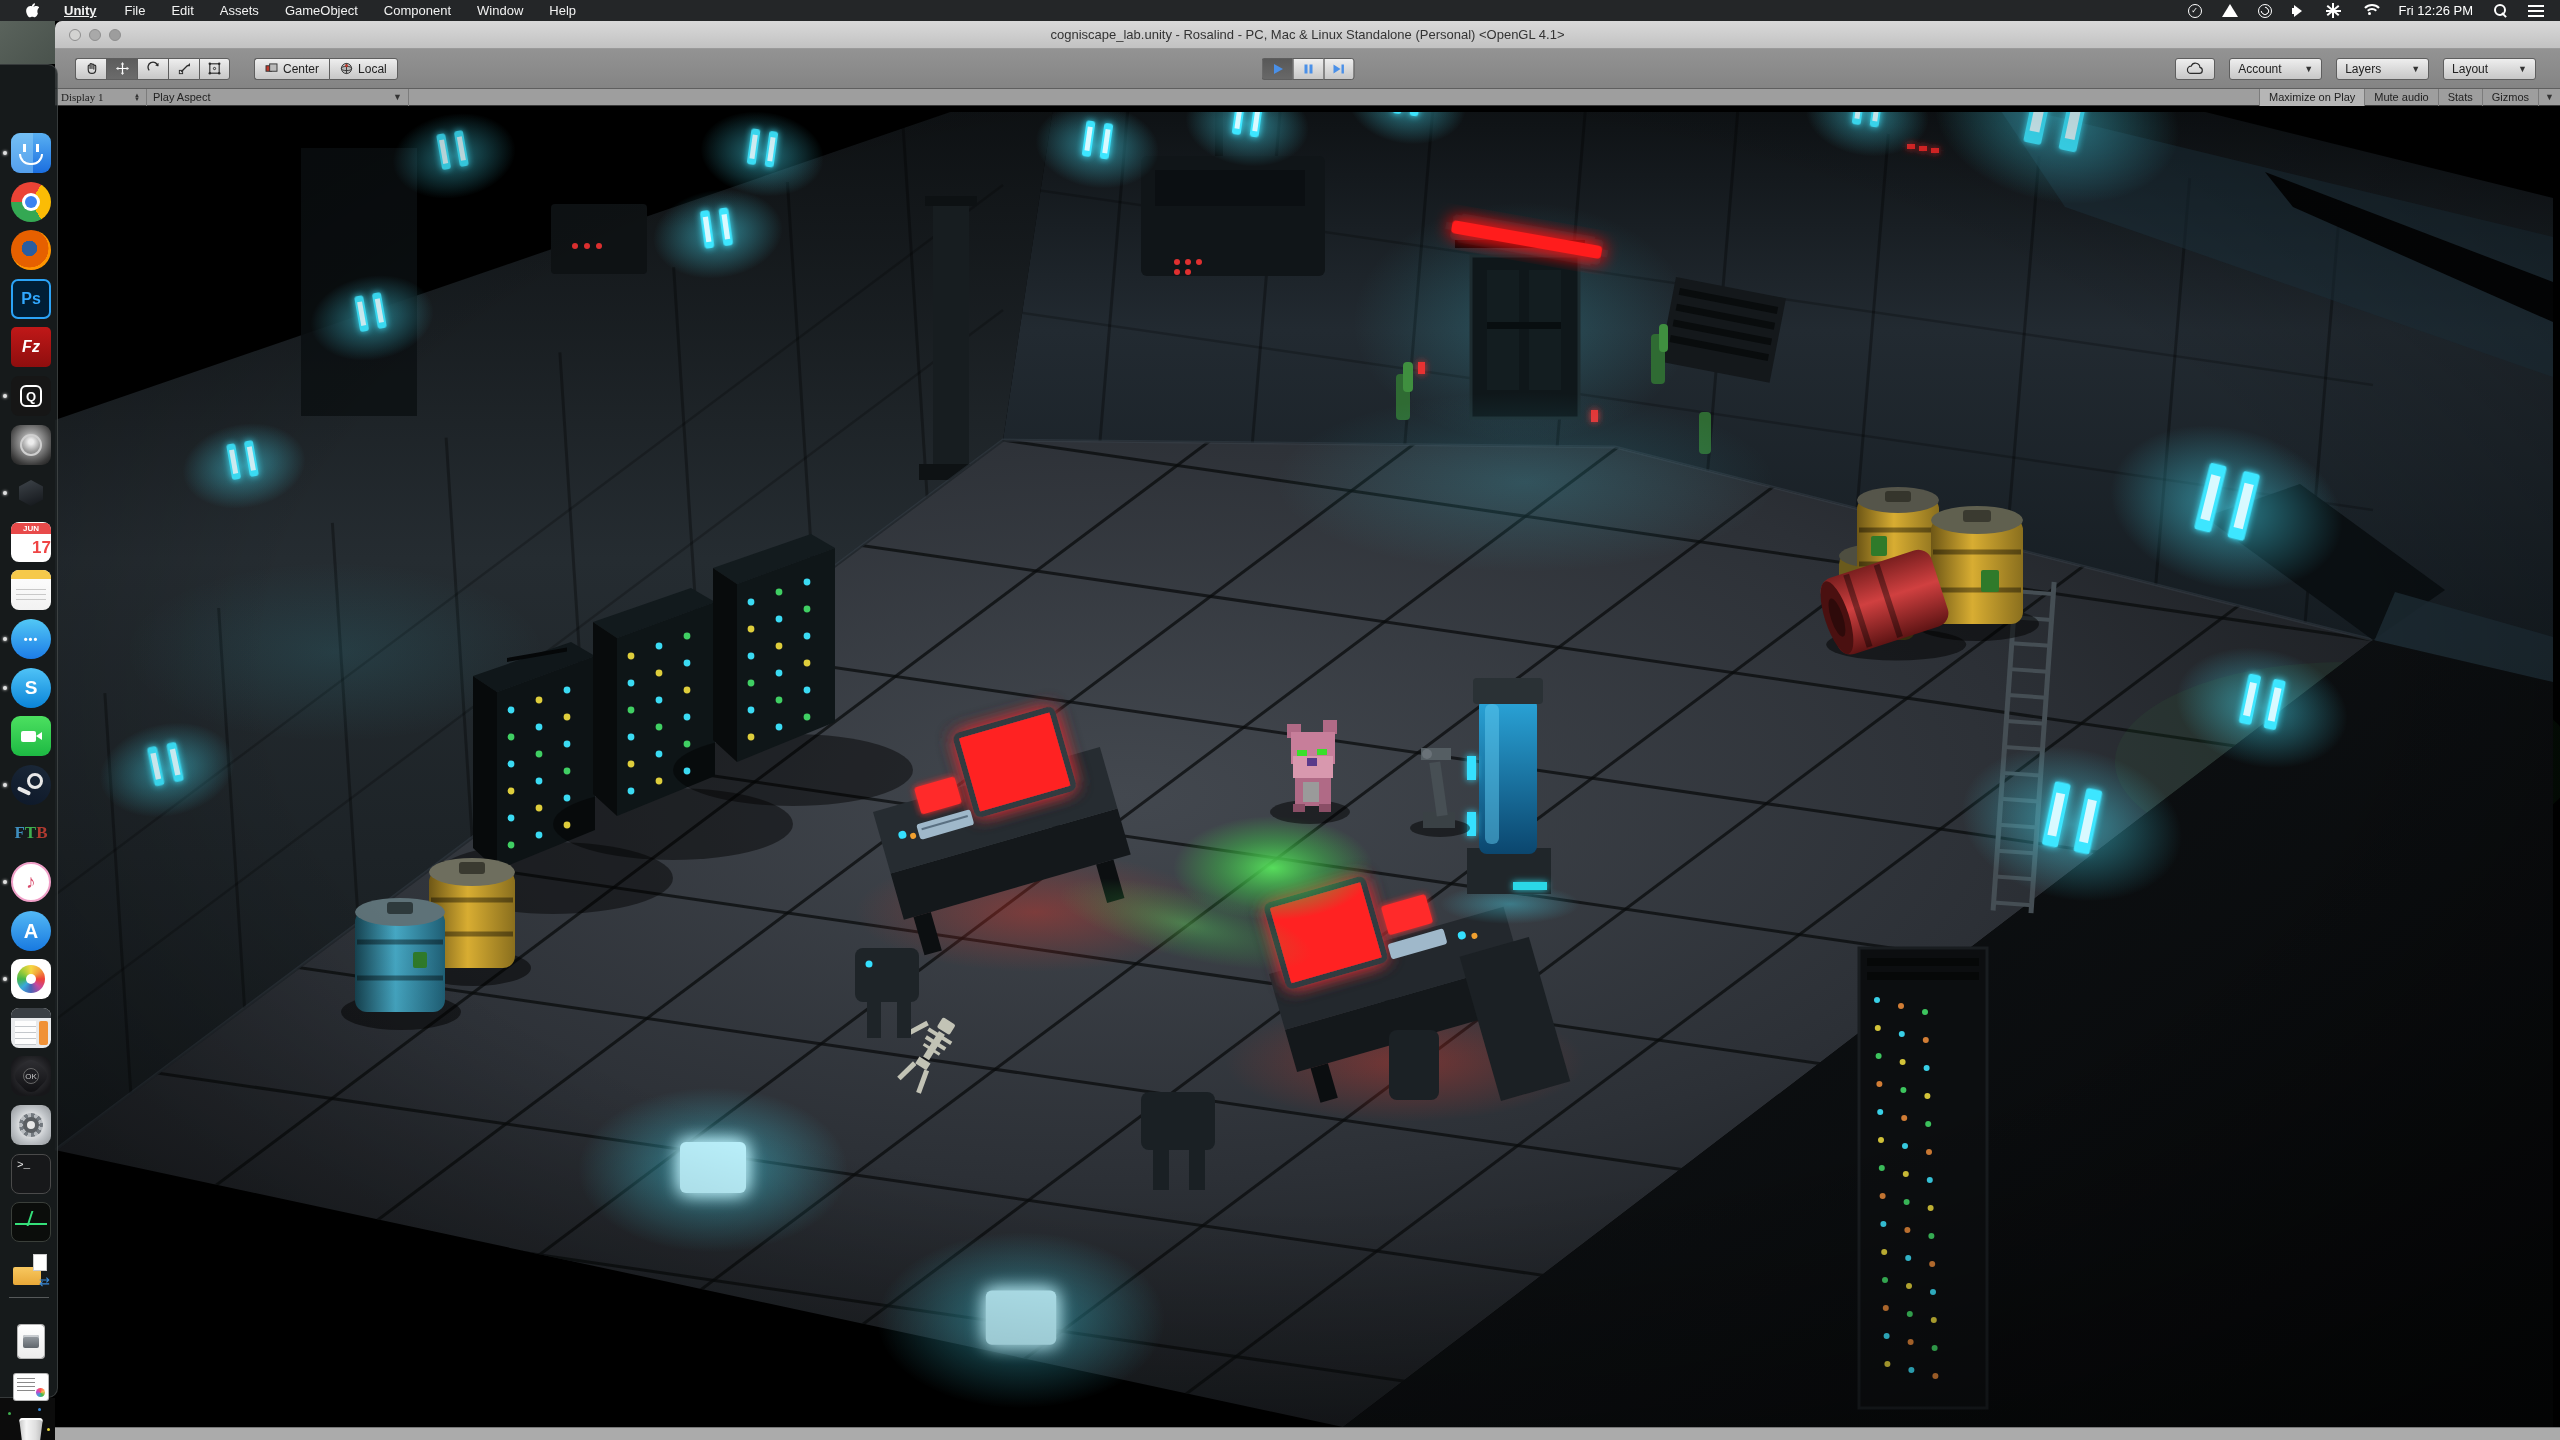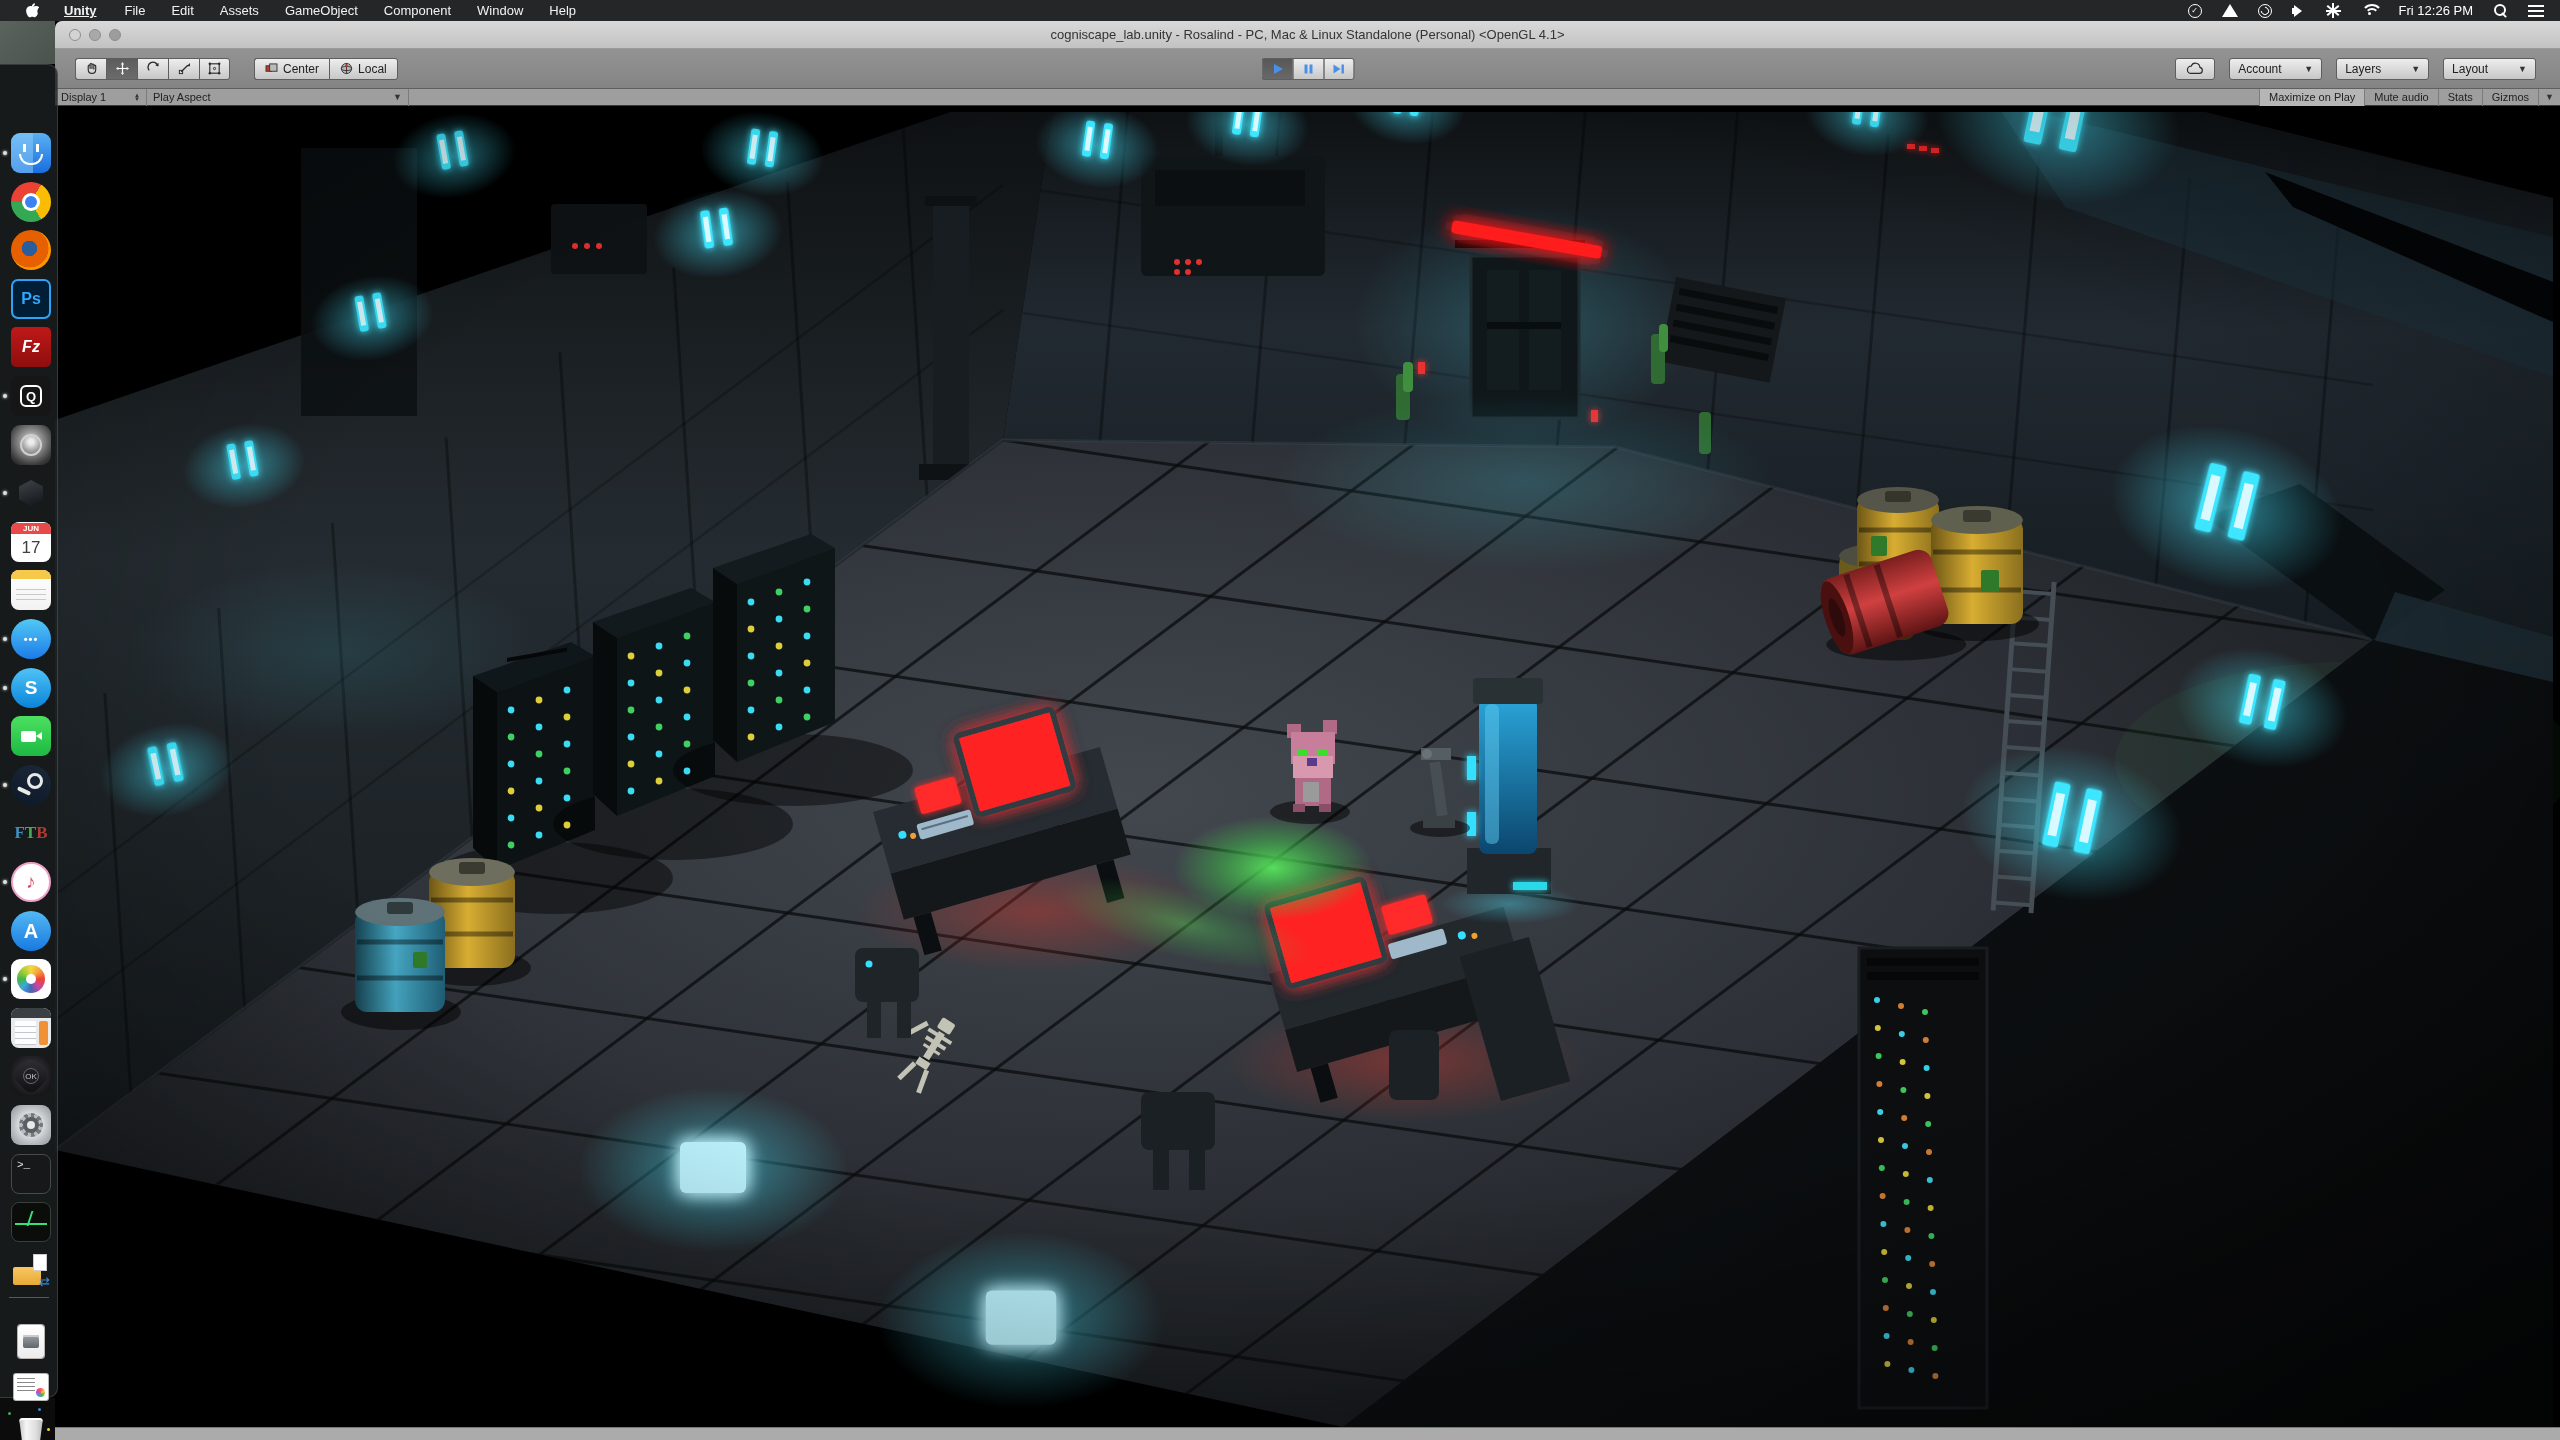--- a/index.html
+++ b/index.html
@@ -93,21 +93,21 @@
   .photoshop{background:#001e36;border:2px solid #2ba3f7;border-radius:7px;color:#31a8ff;font-weight:bold;font-size:16px;}
   .filezilla{background:linear-gradient(180deg,#c01818,#8e0e0e);border-radius:5px;color:#fff;font-weight:bold;font-style:italic;font-size:16px;}
   .gog{background:#161616;border-radius:8px;}
   .gog span{border:2px solid #fff;width:22px;height:22px;display:flex;align-items:center;justify-content:center;border-radius:6px;color:#fff;font-weight:bold;font-size:13px;}
   .logic{border-radius:9px;background:radial-gradient(circle at 50% 42%,#ececec 0 8%,#9a9a9a 32%,#3c3c3c 75%,#161616);}
   .logic:before{content:"";position:absolute;width:18px;height:18px;border:2px solid #cfcfcf;border-radius:50%;}
   .unityic{background:transparent;}
   .unityic span{width:24px;height:26px;clip-path:polygon(50% 0,100% 25%,100% 75%,50% 100%,0 75%,0 25%);background:linear-gradient(160deg,#3e444a,#121519);}
   .calendaric{background:#fff;border-radius:8px;flex-direction:column;overflow:hidden;align-items:stretch;}
   .calendaric .cm{background:#e84a4a;color:#fff;font-size:8px;font-weight:bold;text-align:center;line-height:11px;height:11px;}
-  .calendaric .cd{color:#404040;font-size:17px;line-height:27px;text-align:center;}
+  .calendaric .cd{color:#ef4444;font-size:17px;line-height:27px;text-align:right;font-weight:bold;}
   .notes{background:linear-gradient(#fff,#f2f2f2);border-radius:8px;overflow:hidden;}
   .notes:before{content:"";position:absolute;top:0;left:0;right:0;height:9px;background:#f6c94a;}
   .notes:after{content:"";position:absolute;left:5px;right:5px;top:15px;height:18px;background:repeating-linear-gradient(rgba(0,0,0,0) 0 4px,#c9c9c9 4px 5px);}
   .messages{border-radius:50%;background:linear-gradient(180deg,#52c8f5,#1c7ce8);color:#fff;font-size:11px;letter-spacing:1px;font-weight:bold;}
   .skype{border-radius:50%;background:linear-gradient(180deg,#4fc3f7,#0a84d8);color:#fff;font-weight:bold;font-size:19px;}
   .facetime{background:linear-gradient(180deg,#4ce060,#1db943);border-radius:9px;}
   .facetime .cam{width:15px;height:11px;background:#fff;border-radius:2px;position:relative;margin-right:5px;}
   .facetime .cam:after{content:"";position:absolute;right:-6px;top:1.5px;border-right:6px solid #fff;border-top:4px solid transparent;border-bottom:4px solid transparent;}
   .steam{border-radius:50%;background:linear-gradient(200deg,#1b2838,#0d1829);}
   .steam:before{content:"";position:absolute;width:10px;height:10px;border:3px solid #e8e8e8;border-radius:50%;top:8px;right:8px;}
@@ -312,21 +312,21 @@
           </span>
         <span class="ddbtn">
             <span class="dd-label">Layout</span>
             <span class="caret">▼</span>
           </span>
       </div>
     </div>
 
 
     <div class="ctrlbar">
-      <span class="cb-dd" style="width:92px;justify-content:space-between;">
+      <span class="cb-dd" style="width:92px;justify-content:space-between;font-family:Liberation Serif, serif;">
           <span>Display 1</span>
           <span class="upd">
             <span>▲</span>
             <span>▼</span>
           </span>
         </span>
       <span class="cb-dd wide">
           <span>Play Aspect</span>
           <span class="caret">▼</span>
         </span>

